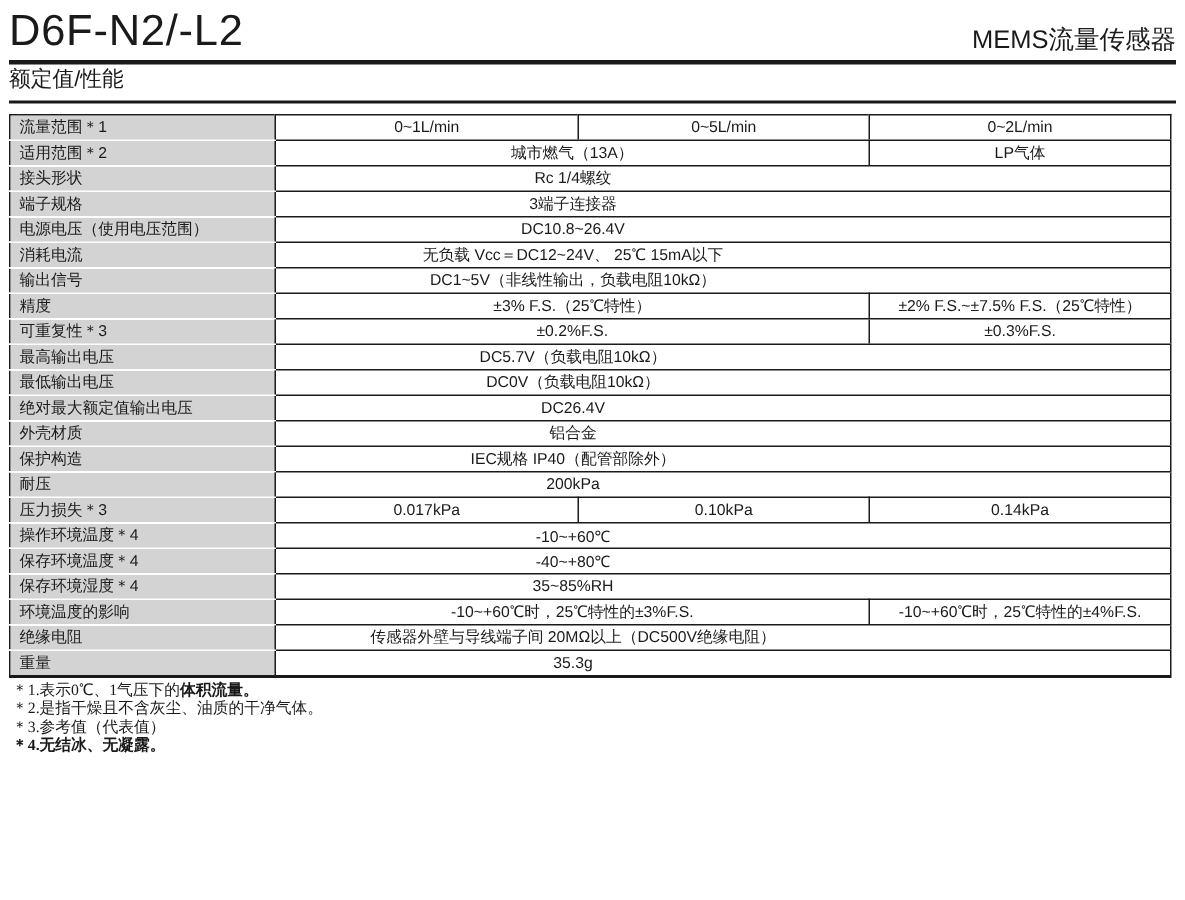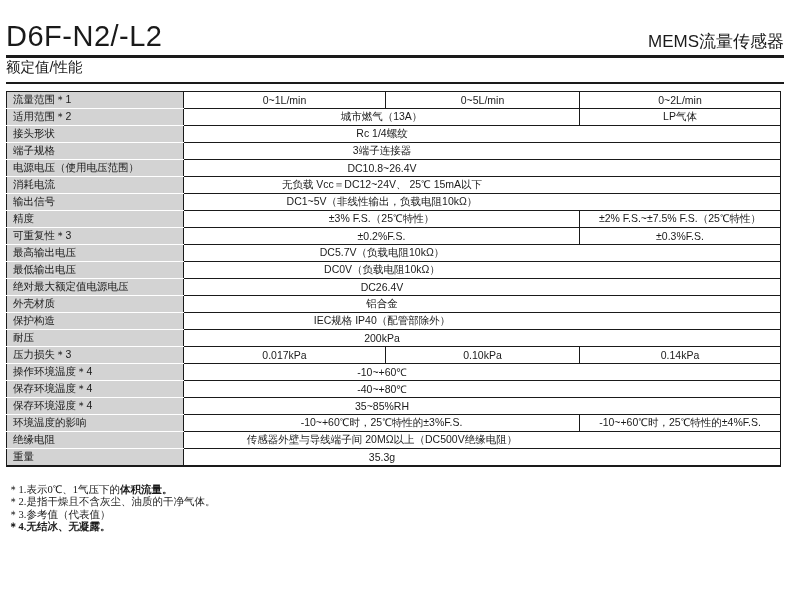--- a/index.html
+++ b/index.html
@@ -1,17 +1,17 @@
 <!DOCTYPE html>
 <html><head>
 <meta charset="utf-8">
 <style>
   html,body{margin:0;padding:0;background:#ffffff;}
   body{width:790px;height:600px;font-family:"Liberation Sans",sans-serif;color:#1a1a1a;overflow:hidden;}
-  .page{padding:17px 6px 0 6px;}
+  .page{padding:2px 6px 0 6px;}
 
   .hdr-row{display:flex;justify-content:space-between;align-items:flex-end;height:36px;}
   .doc-title{font-size:29px;line-height:34px;letter-spacing:0.5px;font-weight:400;}
   .doc-cat{font-size:17px;line-height:20px;padding-bottom:1px;}
   .rule-thick{height:3px;background:#1a1a1a;margin-top:2px;}
   .section-title{font-size:14.5px;font-weight:normal;}
   .rule-mid{height:2px;background:#1a1a1a;margin-top:5px;}
 
   table.spec{margin-top:7px;border-collapse:collapse;table-layout:fixed;width:774px;
              border:1px solid #1a1a1a;border-bottom:2px solid #1a1a1a;}
@@ -19,21 +19,21 @@
   th.lab{background:#d3d3d3;border-bottom:1px solid #ffffff;border-right:1px solid #1a1a1a;
          font-family:"Liberation Sans",sans-serif;font-size:10.5px;font-weight:normal;
          text-align:left;padding:0 2px 0 6px;white-space:nowrap;overflow:hidden;}
   td.val{border-bottom:1px solid #1a1a1a;border-left:1px solid #1a1a1a;background:#ffffff;
          font-family:Liberation Sans, sans-serif;font-size:10.5px;text-align:center;
          padding:0;white-space:nowrap;overflow:hidden;}
   td.hdr{background:#d3d3d3;font-family:"Liberation Sans",sans-serif;font-size:10px;
          border-bottom:2px solid #1a1a1a;}
   td.full{padding-right:200px;}
 
-  .notes{margin-top:17px;padding-left:2px;font-family:"Liberation Serif",serif;
+  .notes{margin-top:3px;padding-left:2px;font-family:"Liberation Serif",serif;
          font-size:10.5px;line-height:12.5px;color:#1a1a1a;}
   .notes .bold{font-weight:bold;}
 </style>
 </head>
 <body>
 
 <div class="page">
 
   <div class="hdr-row">
     <div class="doc-title">D6F-N2/-L2</div>
@@ -96,21 +96,21 @@
     </tr>
     <tr>
       <th class="lab">最高输出电压</th>
       <td class="val full" colspan="3">DC5.7V（负载电阻10kΩ）</td>
     </tr>
     <tr>
       <th class="lab">最低输出电压</th>
       <td class="val full" colspan="3">DC0V（负载电阻10kΩ）</td>
     </tr>
     <tr>
-      <th class="lab">绝对最大额定值电源电压</th>
+      <th class="lab">绝对最大额定值输出电压</th>
       <td class="val full" colspan="3">DC26.4V</td>
     </tr>
     <tr>
       <th class="lab">外壳材质</th>
       <td class="val full" colspan="3">铝合金</td>
     </tr>
     <tr>
       <th class="lab">保护构造</th>
       <td class="val full" colspan="3">IEC规格 IP40（配管部除外）</td>
     </tr>

